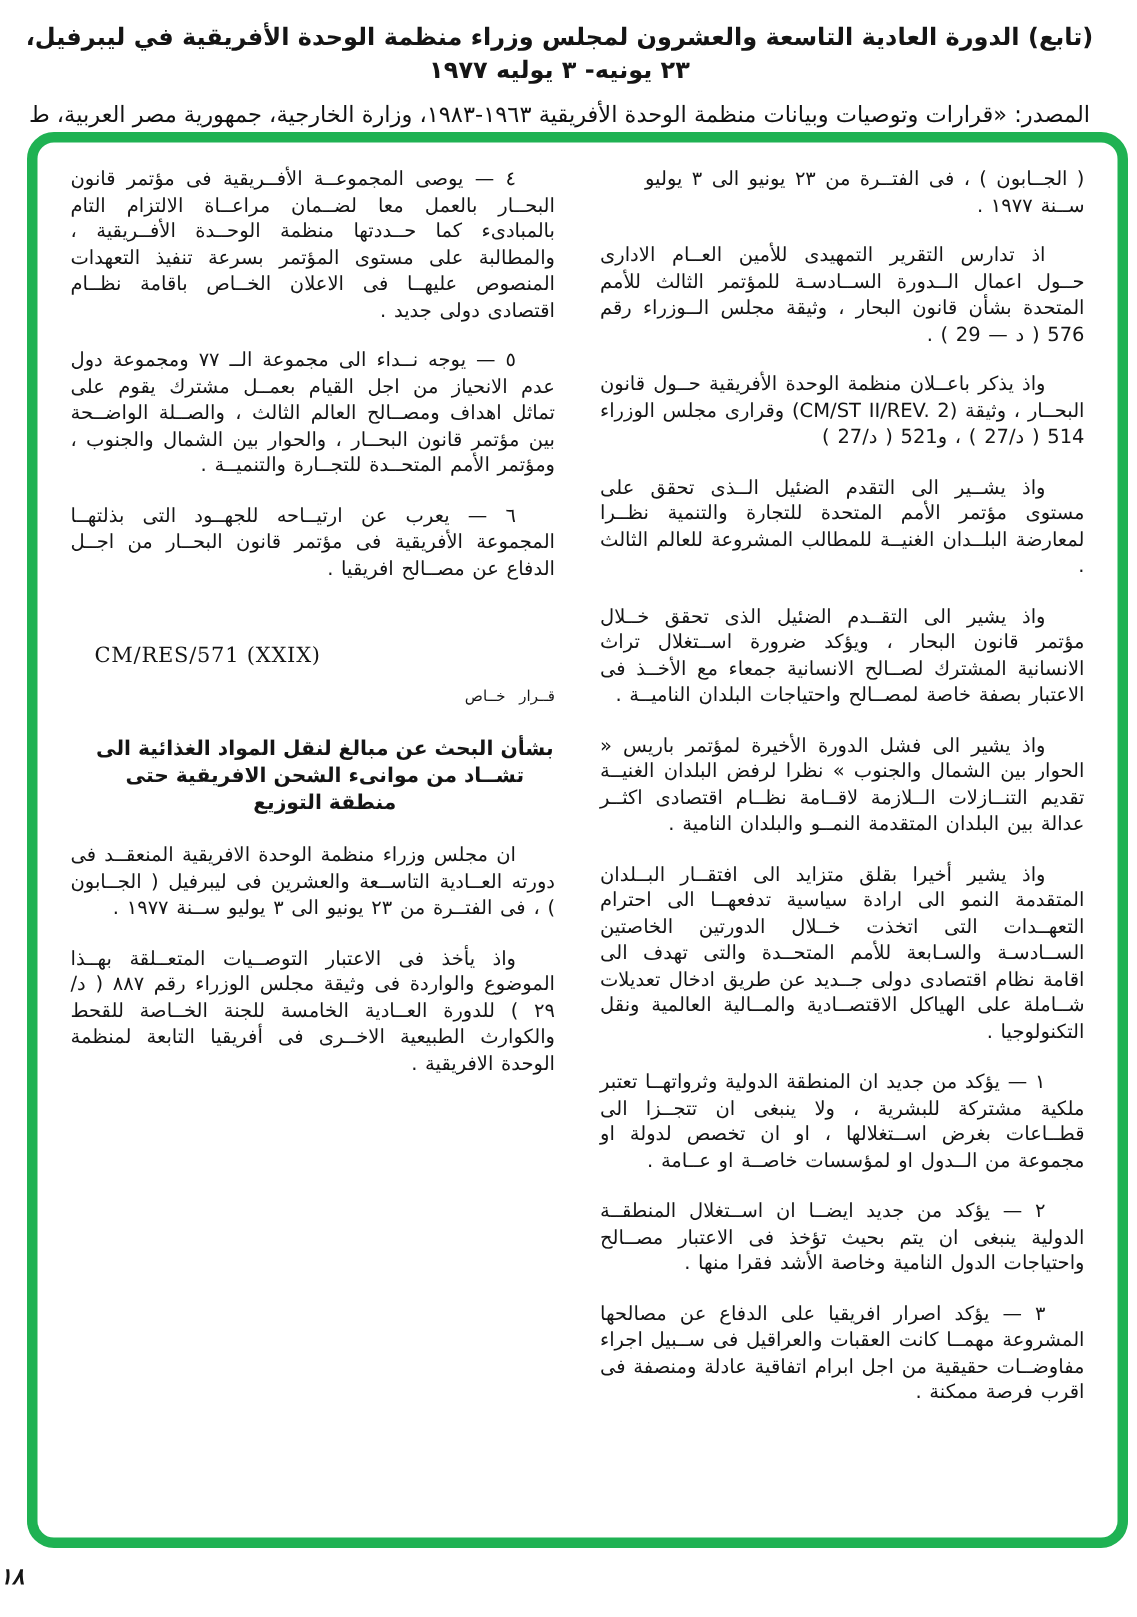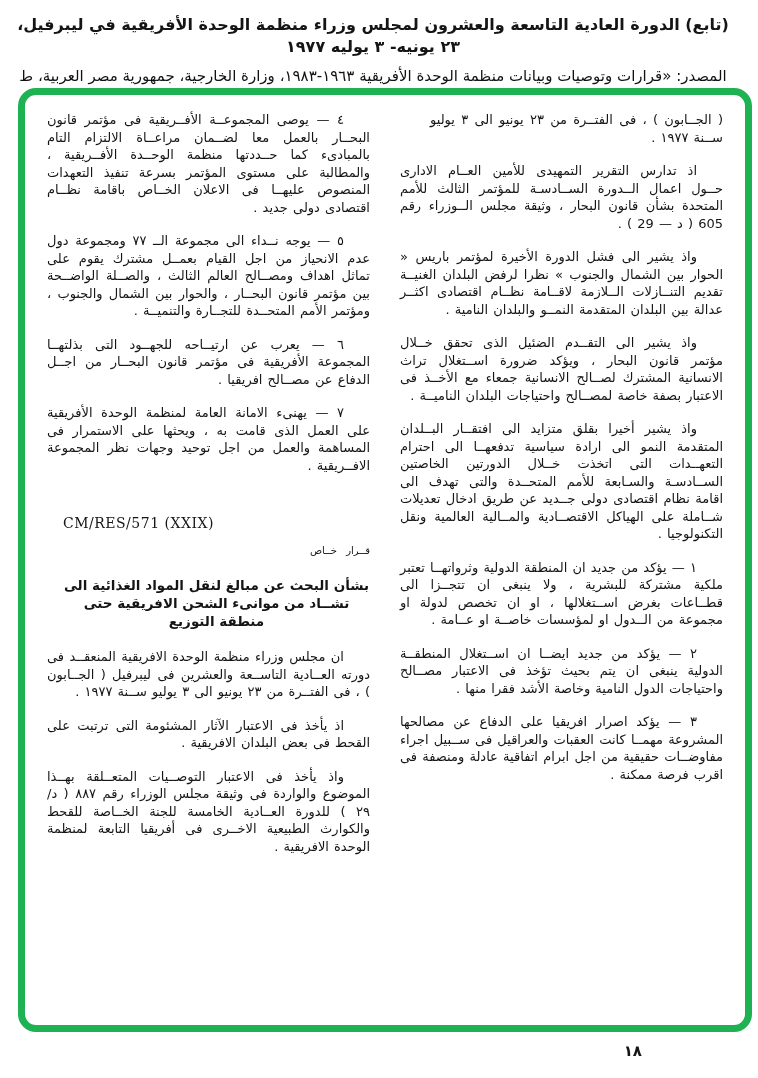--- a/index.html
+++ b/index.html
@@ -35,57 +35,57 @@
   .sec-heading{
     text-align:right;font-weight:normal;font-size:10px;margin:14px 0 20px 0;
     word-spacing:6px;
   }
   .res-title{
     font-weight:bold;font-size:13.5px;line-height:18px;text-align:center;
     margin:0 0 18px 16px;direction:rtl;
   }
   
   .page-num{
-    position:absolute;top:1042px;left:0;width:642px;text-align:right;
-    font-size:15px;font-weight:bold;letter-spacing:4px;
+    position:absolute;top:1042px;left:0;width:642px;text-align:left;
+    font-size:15px;font-weight:bold;letter-spacing:4px;font-style:italic;
   }
 </style>
 </head>
 <body>
 
 <div class="hdr">
   <div class="hdr-line1">(تابع) الدورة العادية التاسعة والعشرون لمجلس وزراء منظمة الوحدة الأفريقية في ليبرفيل، ٢٣ يونيه- ٣ يوليه ١٩٧٧</div>
   <div class="hdr-line2">المصدر: «قرارات وتوصيات وبيانات منظمة الوحدة الأفريقية ١٩٦٣-١٩٨٣، وزارة الخارجية، جمهورية مصر العربية، ط ١٩٨٥، ص ٤٢٣-٤٥٣»</div>
 </div>
 
 <div class="frame">
   <div class="columns">
 
     <div class="col">
       <div class="para no-indent"><span class="lead"></span><span>( الجــابون ) ، فى الفتــرة من ٢٣ يونيو الى ٣ يوليو ســنة ١٩٧٧ .</span></div>
-      <div class="para"><span class="lead">اذ تدارس</span><span> التقرير التمهيدى للأمين العــام الادارى حــول اعمال الــدورة الســادسـة للمؤتمر الثالث للأمم المتحدة بشأن قانون البحار ، وثيقة مجلس الــوزراء رقم 605 ( د — 29 ) .</span></div>
+      <div class="para"><span class="lead">اذ تدارس</span><span> التقرير التمهيدى للأمين العــام الادارى حــول اعمال الــدورة الســادسـة للمؤتمر الثالث للأمم المتحدة بشأن قانون البحار ، وثيقة مجلس الــوزراء رقم 576 ( د — 29 ) .</span></div>
+      <div class="para"><span class="lead">واذ يذكر</span><span> باعــلان منظمة الوحدة الأفريقية حــول قانون البحــار ، وثيقة (CM/ST II/REV. 2) وقرارى مجلس الوزراء 514 ( د/27 ) ، و521 ( د/27 )</span></div>
+      <div class="para"><span class="lead">واذ يشــير</span><span> الى التقدم الضئيل الــذى تحقق على مستوى مؤتمر الأمم المتحدة للتجارة والتنمية نظــرا لمعارضة البلــدان الغنيــة للمطالب المشروعة للعالم الثالث .</span></div>
+      <div class="para"><span class="lead">واذ يشير</span><span> الى التقــدم الضئيل الذى تحقق خــلال مؤتمر قانون البحار ، ويؤكد ضرورة اســتغلال تراث الانسانية المشترك لصــالح الانسانية جمعاء مع الأخــذ فى الاعتبار بصفة خاصة لمصــالح واحتياجات البلدان الناميــة .</span></div>
       <div class="para"><span class="lead">واذ يشير</span><span> الى فشل الدورة الأخيرة لمؤتمر باريس « الحوار بين الشمال والجنوب » نظرا لرفض البلدان الغنيــة تقديم التنــازلات الــلازمة لاقــامة نظــام اقتصادى اكثــر عدالة بين البلدان المتقدمة النمــو والبلدان النامية .</span></div>
-      <div class="para"><span class="lead">واذ يشير</span><span> الى التقــدم الضئيل الذى تحقق خــلال مؤتمر قانون البحار ، ويؤكد ضرورة اســتغلال تراث الانسانية المشترك لصــالح الانسانية جمعاء مع الأخــذ فى الاعتبار بصفة خاصة لمصــالح واحتياجات البلدان الناميــة .</span></div>
       <div class="para"><span class="lead">واذ يشير</span><span> أخيرا بقلق متزايد الى افتقــار البــلدان المتقدمة النمو الى ارادة سياسية تدفعهــا الى احترام التعهــدات التى اتخذت خــلال الدورتين الخاصتين الســادسـة والسـابعة للأمم المتحــدة والتى تهدف الى اقامة نظام اقتصادى دولى جــديد عن طريق ادخال تعديلات شــاملة على الهياكل الاقتصــادية والمــالية العالمية ونقل التكنولوجيا .</span></div>
       <div class="para"><span class="lead">١ — يؤكد</span><span> من جديد ان المنطقة الدولية وثرواتهــا تعتبر ملكية مشتركة للبشرية ، ولا ينبغى ان تتجــزا الى قطــاعات بغرض اســتغلالها ، او ان تخصص لدولة او مجموعة من الــدول او لمؤسسات خاصــة او عــامة .</span></div>
       <div class="para"><span class="lead">٢ — يؤكد</span><span> من جديد ايضــا ان اســتغلال المنطقــة الدولية ينبغى ان يتم بحيث تؤخذ فى الاعتبار مصــالح واحتياجات الدول النامية وخاصة الأشد فقرا منها .</span></div>
       <div class="para"><span class="lead">٣ — يؤكد</span><span> اصرار افريقيا على الدفاع عن مصالحها المشروعة مهمــا كانت العقبات والعراقيل فى ســبيل اجراء مفاوضــات حقيقية من اجل ابرام اتفاقية عادلة ومنصفة فى اقرب فرصة ممكنة .</span></div>
     </div>
 
     <div class="col">
       <div class="para"><span class="lead">٤ — يوصى</span><span> المجموعــة الأفــريقية فى مؤتمر قانون البحــار بالعمل معا لضــمان مراعــاة الالتزام التام بالمبادىء كما حــددتها منظمة الوحــدة الأفــريقية ، والمطالبة على مستوى المؤتمر بسرعة تنفيذ التعهدات المنصوص عليهــا فى الاعلان الخــاص باقامة نظــام اقتصادى دولى جديد .</span></div>
       <div class="para"><span class="lead">٥ — يوجه</span><span> نــداء الى مجموعة الــ ٧٧ ومجموعة دول عدم الانحياز من اجل القيام بعمــل مشترك يقوم على تماثل اهداف ومصــالح العالم الثالث ، والصــلة الواضــحة بين مؤتمر قانون البحــار ، والحوار بين الشمال والجنوب ، ومؤتمر الأمم المتحــدة للتجــارة والتنميــة .</span></div>
       <div class="para"><span class="lead">٦ — يعرب</span><span> عن ارتيــاحه للجهــود التى بذلتهــا المجموعة الأفريقية فى مؤتمر قانون البحــار من اجــل الدفاع عن مصــالح افريقيا .</span></div>
-      <div class="para"><span class="lead">٧ — يهنىء</span><span> الامانة العامة لمنظمة الوحدة الأفريقية على العمل الذى قامت به ، ويحثها على الاستمرار فى المساهمة والعمل من اجل توحيد وجهات نظر المجموعة الافــريقية .</span></div>
 
       <div class="doc-ref">CM/RES/571 (XXIX)</div>
       <div class="sec-heading">قــرار خــاص</div>
       <div class="res-title">بشأن البحث عن مبالغ لنقل المواد الغذائية الى تشــاد من موانىء الشحن الافريقية حتى منطقة التوزيع</div>
 
       <div class="para"><span class="lead"></span><span>ان مجلس وزراء منظمة الوحدة الافريقية المنعقــد فى دورته العــادية التاســعة والعشرين فى ليبرفيل ( الجــابون ) ، فى الفتــرة من ٢٣ يونيو الى ٣ يوليو ســنة ١٩٧٧ .</span></div>
-      <div class="para"><span class="lead">اذ يأخذ فى الاعتبار</span><span> الآثار المشئومة التى ترتبت على القحط فى بعض البلدان الافريقية .</span></div>
       <div class="para"><span class="lead">واذ يأخذ فى الاعتبار</span><span> التوصــيات المتعــلقة بهــذا الموضوع والواردة فى وثيقة مجلس الوزراء رقم ٨٨٧ ( د/٢٩ ) للدورة العــادية الخامسة للجنة الخــاصة للقحط والكوارث الطبيعية الاخــرى فى أفريقيا التابعة لمنظمة الوحدة الافريقية .</span></div>
     </div>
 
   </div>
 </div>
 
 <div class="page-num">١٨</div>
 
 </body></html>

